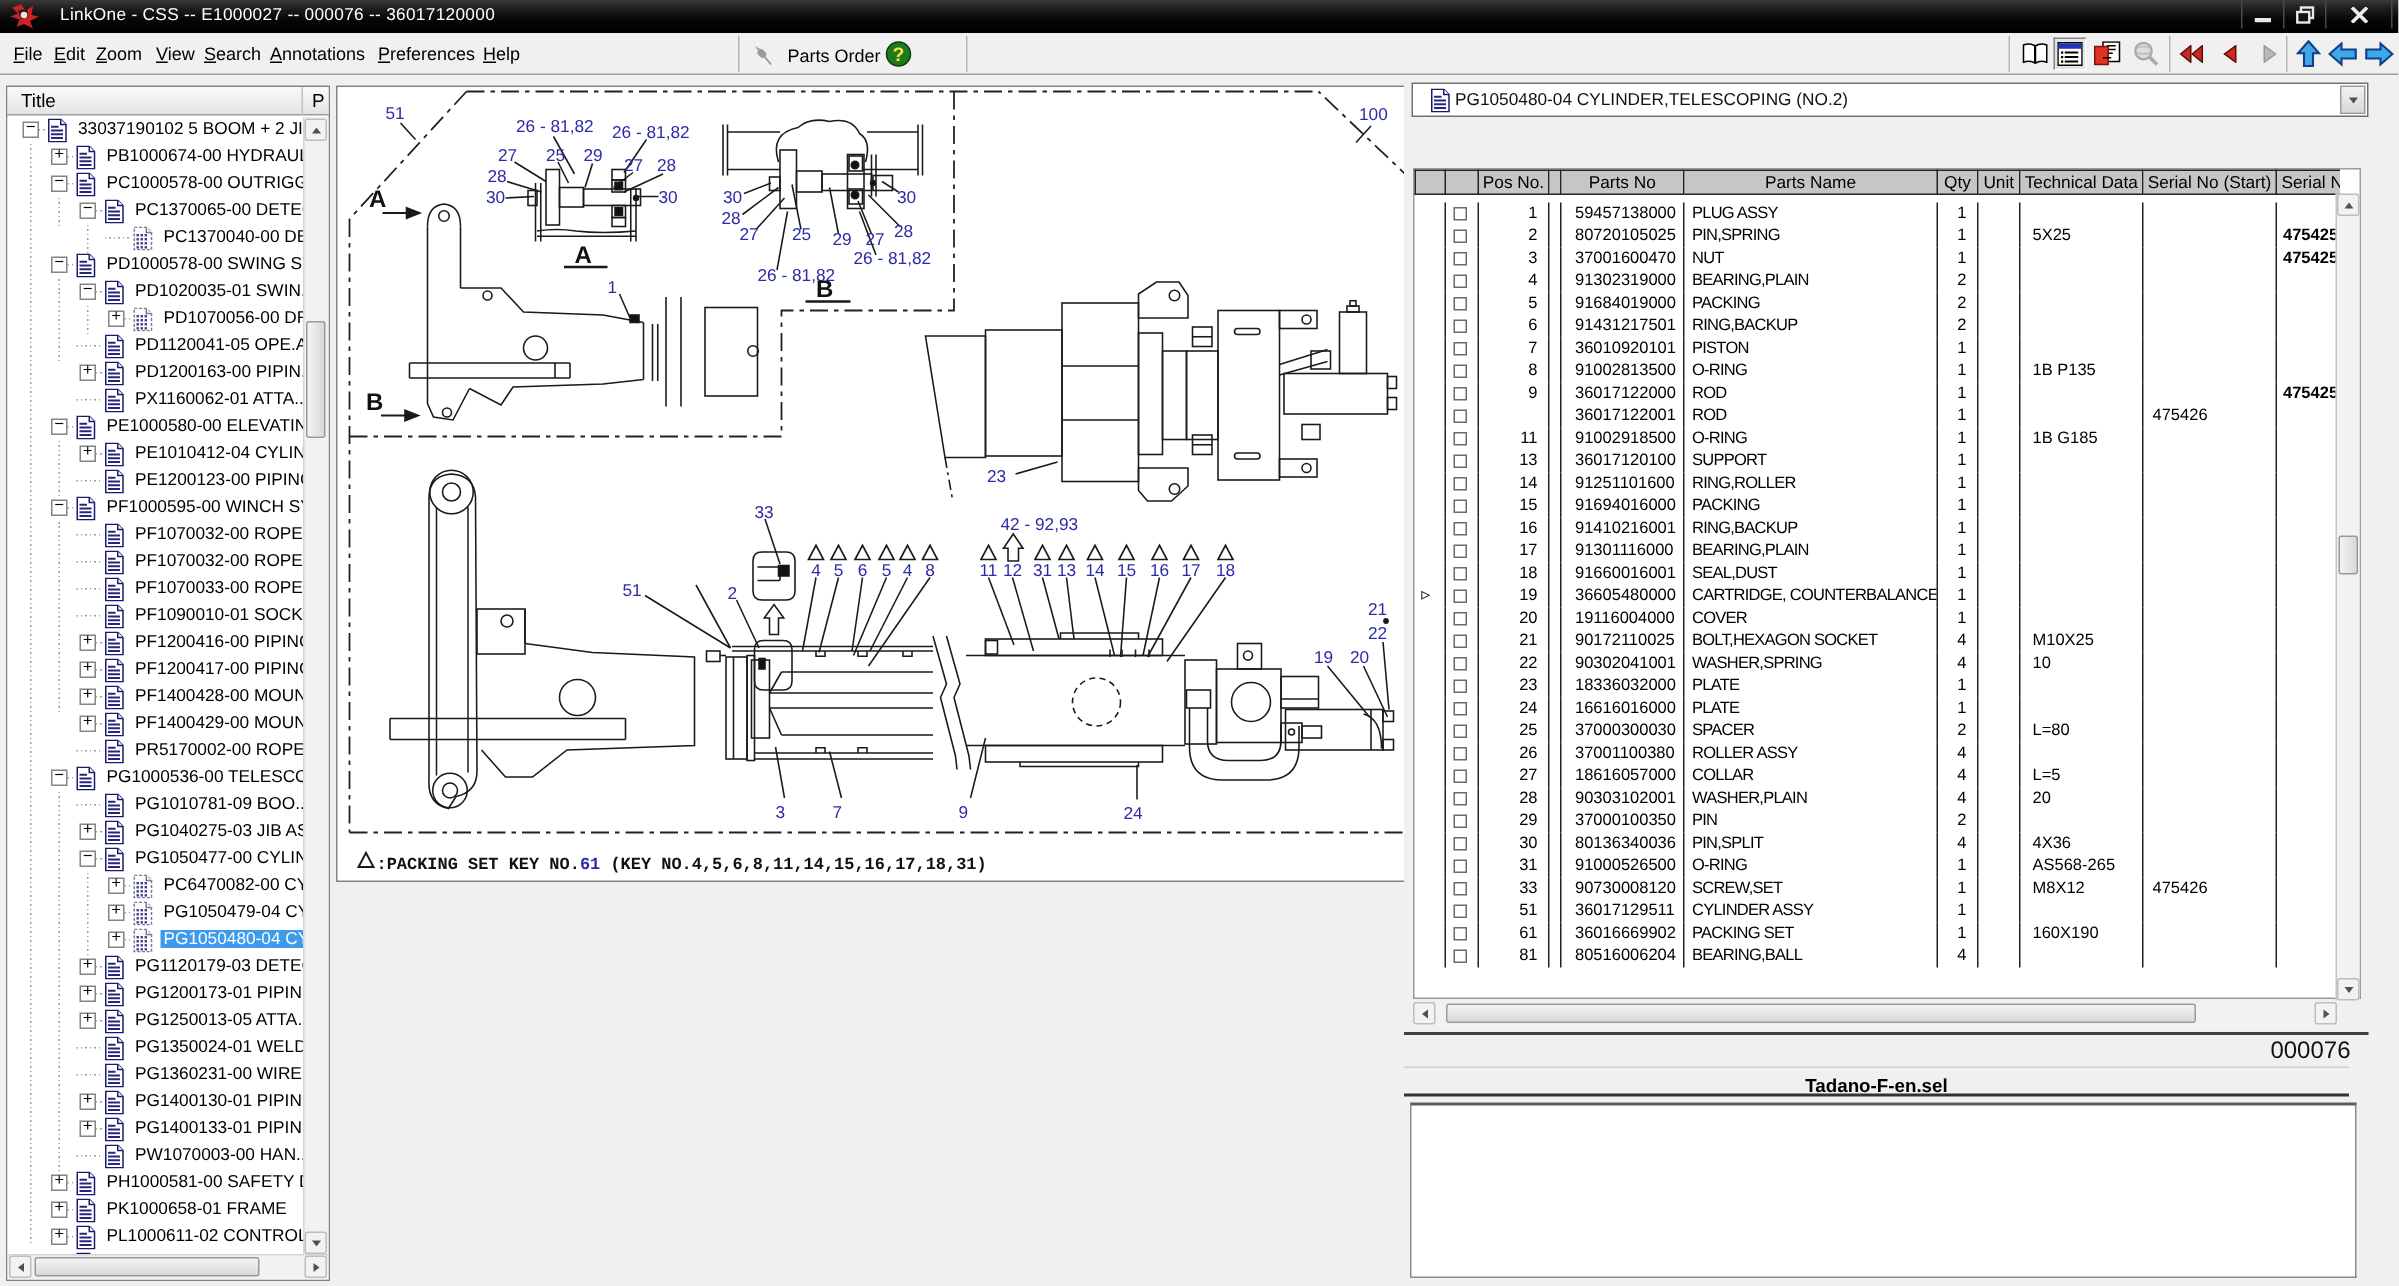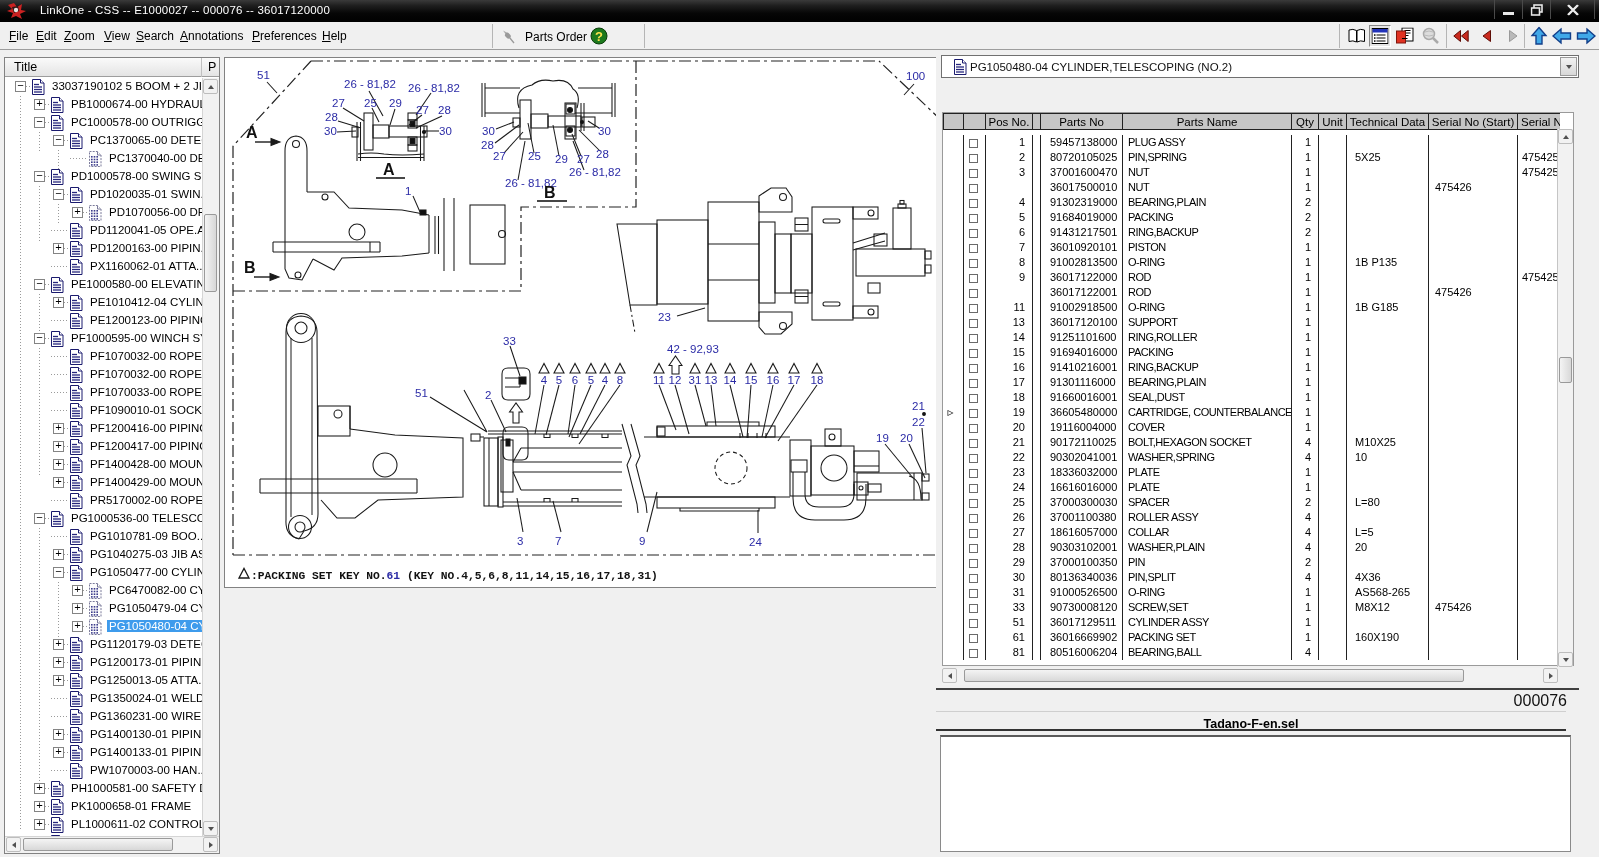--- a/index.html
+++ b/index.html
@@ -73,21 +73,21 @@
 #ctext { position:absolute; left:28px; top:5px; font-size:11.5px; color:#111; }
 #cbtn { position:absolute; right:1px; top:1px; width:17px; height:19px; background:linear-gradient(to bottom,#f2f2f2,#d8d8d8); border:1px solid #9a9a9a; }
 #rtitle { position:absolute; left:11px; top:34px; font-size:18px; font-weight:bold; letter-spacing:0.2px; color:#000; }
 #tablewrap { position:absolute; left:6px; top:62px; width:632px; height:554px; background:#fff; border:1px solid #9a9a9a; }
 #ptable { border-collapse:collapse; table-layout:fixed; width:616px; font-size:11px; }
 #ptable th { height:16px; background:#c6c6c6; border:1px solid #222; font-weight:normal; font-size:11.5px; padding:0; overflow:hidden; white-space:nowrap; }
 #ptable th.last { border-right:none; text-align:center; padding-left:3px; }
 #ptable tbody::before { content:""; display:table-row; height:5px; }
 #ptable td { height:15px; border-left:1px solid #222; border-right:1px solid #222; padding:0; overflow:hidden; white-space:nowrap; }
 #ptable td.c0 { border-left:none; }
-#ptable td.c10 { border-right:none; }
+#ptable td.c10 { border-right:none;font-weight:bold; }
 #ptable .c2 { text-align:right; padding-right:7px; }
 #ptable .c4 { padding-left:9px; }
 #ptable .c5 { padding-left:5px; letter-spacing:-0.5px; }
 #ptable .c6 { text-align:right; padding-right:7px; }
 #ptable .c8 { padding-left:8px; }
 #ptable .c9 { padding-left:6px; }
 #ptable .c10 { padding-left:4px; }
 .cb { display:inline-block; width:9px; height:9px; border:1px solid #6a6a6a; background:#fff; margin-left:5px; vertical-align:middle; }
 .rmark { font-size:12px; color:#111; padding-left:4px; line-height:10px; }
 #tvsb { position:absolute; right:0; top:16px; width:16px; height:538px; background:#f2f2f2; border-left:1px solid #c5c5c5; }
@@ -1327,33 +1327,20 @@
             <td class="c5">NUT</td>
             <td class="c6">1</td>
             <td class="c7"></td>
             <td class="c8"></td>
             <td class="c9"></td>
             <td class="c10">475425</td>
           </tr>
 <tr>
             <td class="c0"></td>
             <td class="c1"><span class="cb"></span></td>
-            <td class="c2"></td>
-            <td class="c3"></td>
-            <td class="c4">36017500010</td>
-            <td class="c5">NUT</td>
-            <td class="c6">1</td>
-            <td class="c7"></td>
-            <td class="c8"></td>
-            <td class="c9">475426</td>
-            <td class="c10"></td>
-          </tr>
-<tr>
-            <td class="c0"></td>
-            <td class="c1"><span class="cb"></span></td>
             <td class="c2">4</td>
             <td class="c3"></td>
             <td class="c4">91302319000</td>
             <td class="c5">BEARING,PLAIN</td>
             <td class="c6">2</td>
             <td class="c7"></td>
             <td class="c8"></td>
             <td class="c9"></td>
             <td class="c10"></td>
           </tr>

